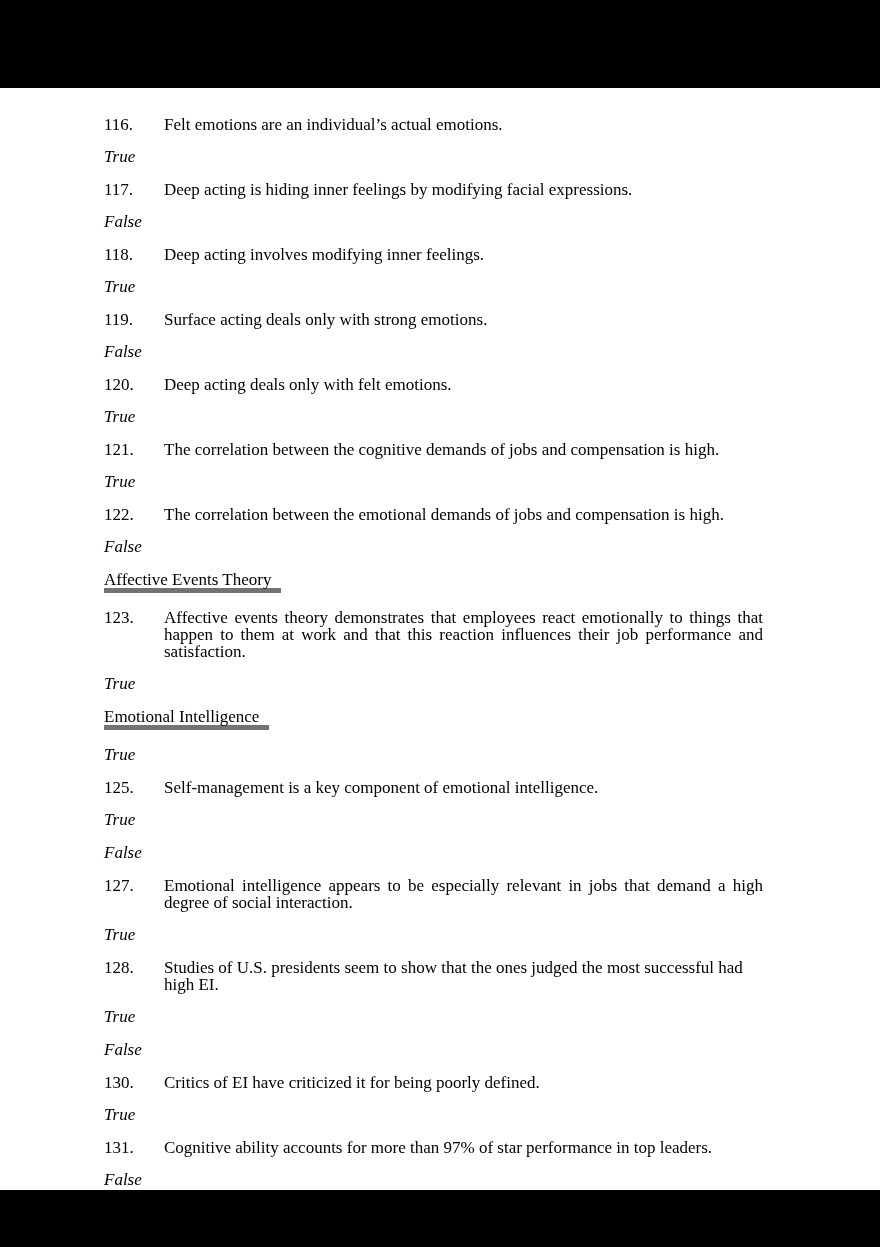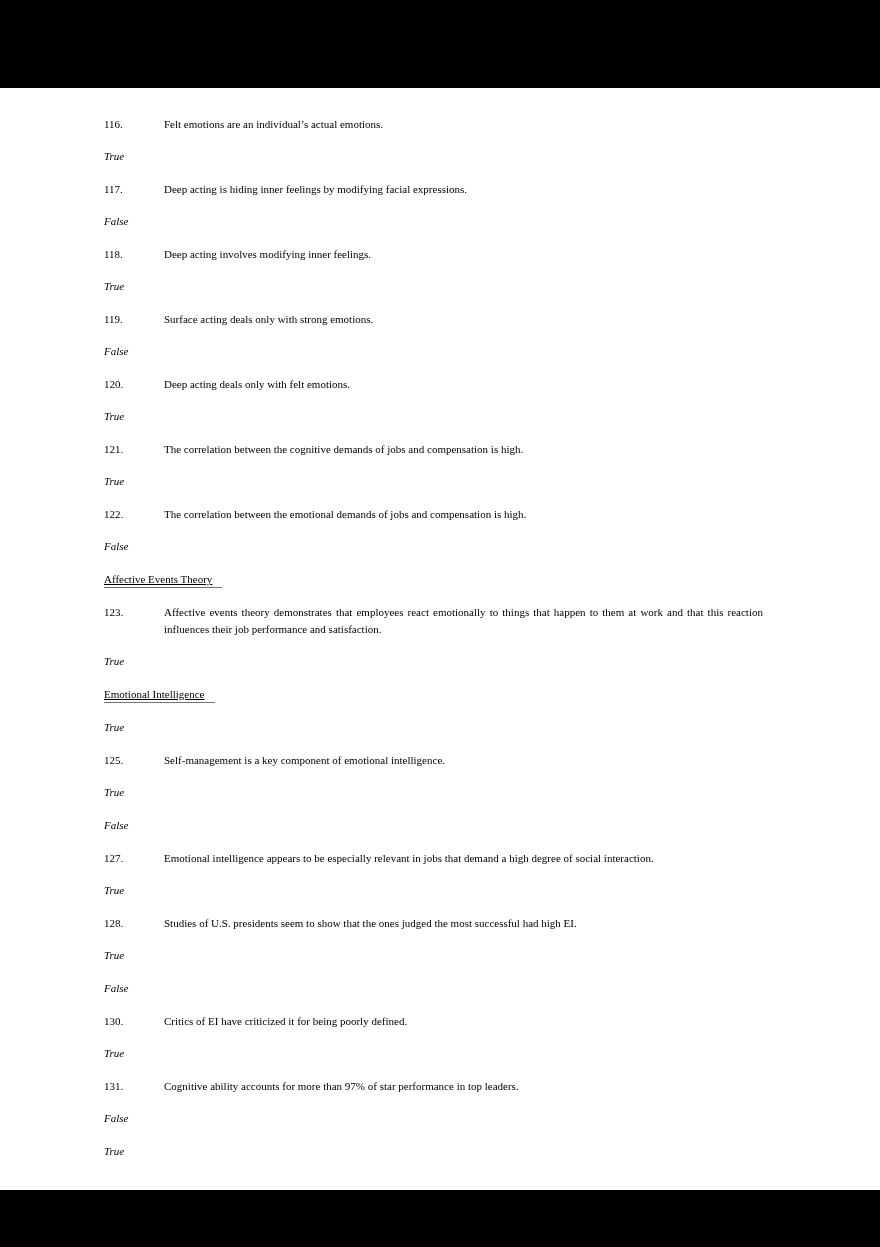--- a/index.html
+++ b/index.html
@@ -17,21 +17,21 @@
   .paper {
     position: absolute;
     top: 88px;
     left: 0;
     width: 880px;
     height: 1102px;
     background: #ffffff;
     box-sizing: border-box;
     padding: 16px 105px 0 104px;
     color: #000000;
-    font-size: 11px;
+    font-size: 17px;
     line-height: 17px;
   }
   .block {
     margin: 0 0 16px 0;
   }
   .qline {
     position: relative;
     padding-left: 48px;
   }
   .qline.justify .qtext {
@@ -56,25 +56,24 @@
     display: inline;
   }
   .answer {
     margin-top: 15px;
     font-style: italic;
   }
   .heading-block {
     margin: 16px 0 16px 0;
   }
   .heading {
-    border-bottom: 1px solid #737373;
+    border-bottom: 5px solid #737373;
     padding-right: 10px;
     display: inline-block;
     line-height: 16px;
-    text-decoration: underline;
   }
 </style>
 </head>
 <body>
 
 <main class="paper" id="paper">
     <div class="block">
       <div class="qline">
         <span class="qnum">116.</span>
         <p class="qtext">Felt emotions are an individual’s actual emotions.</p>

